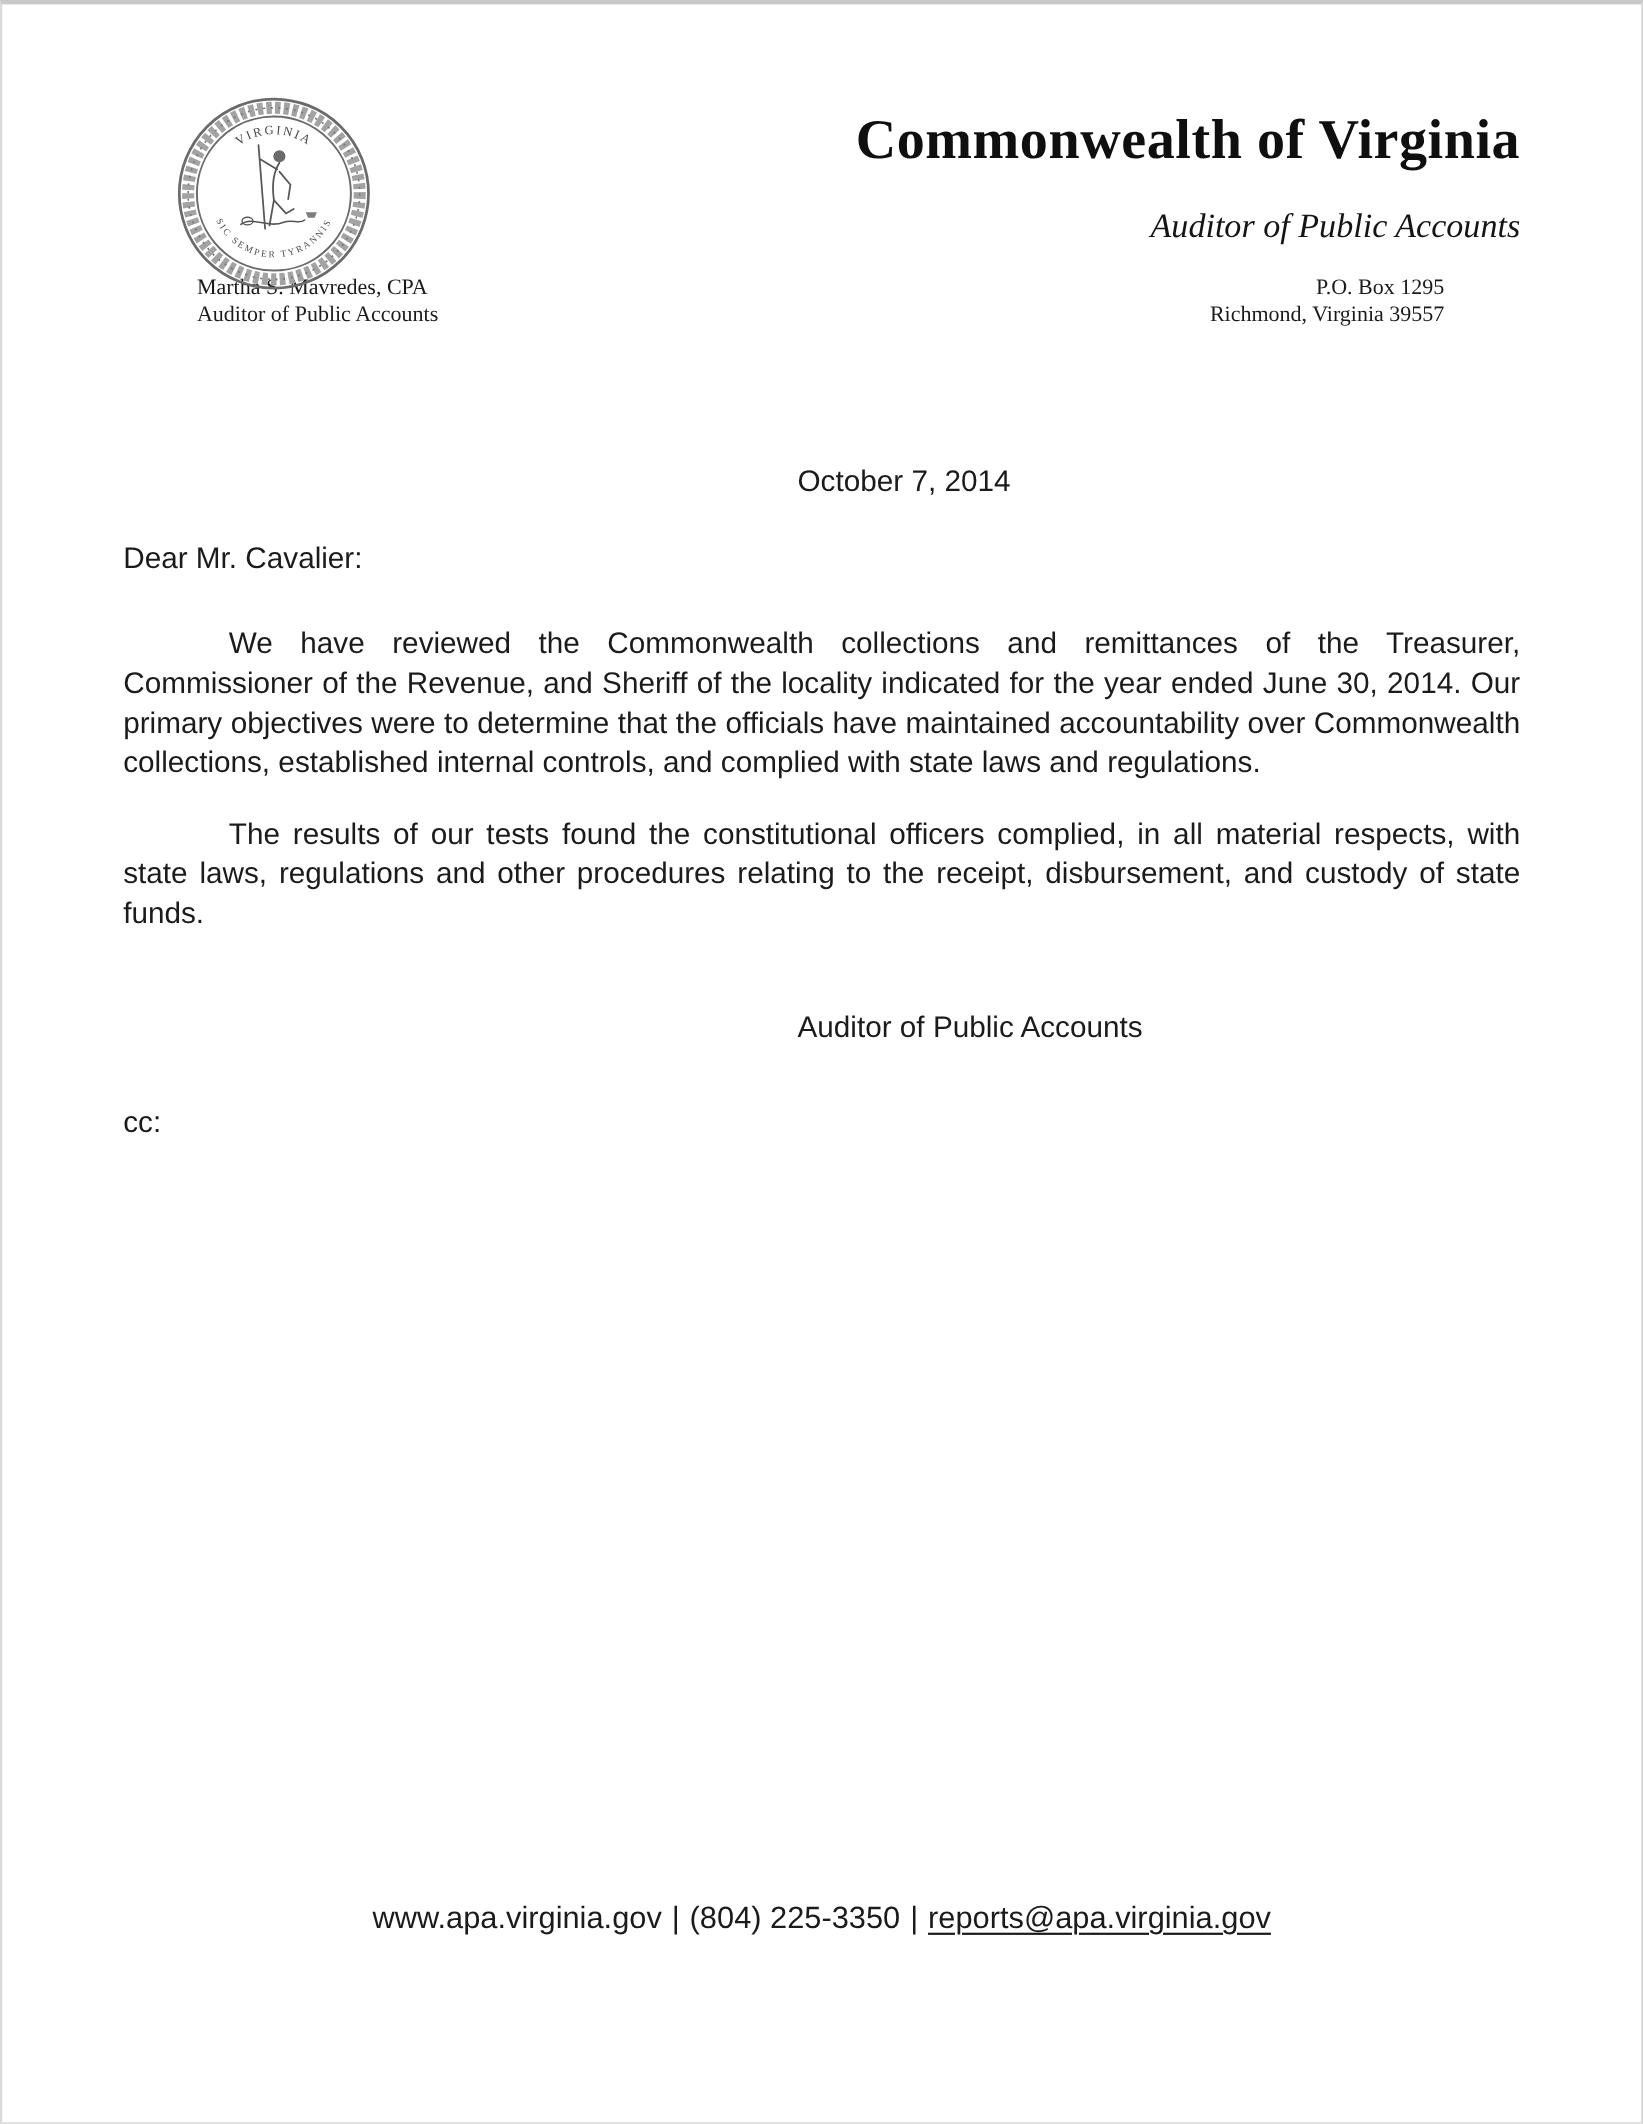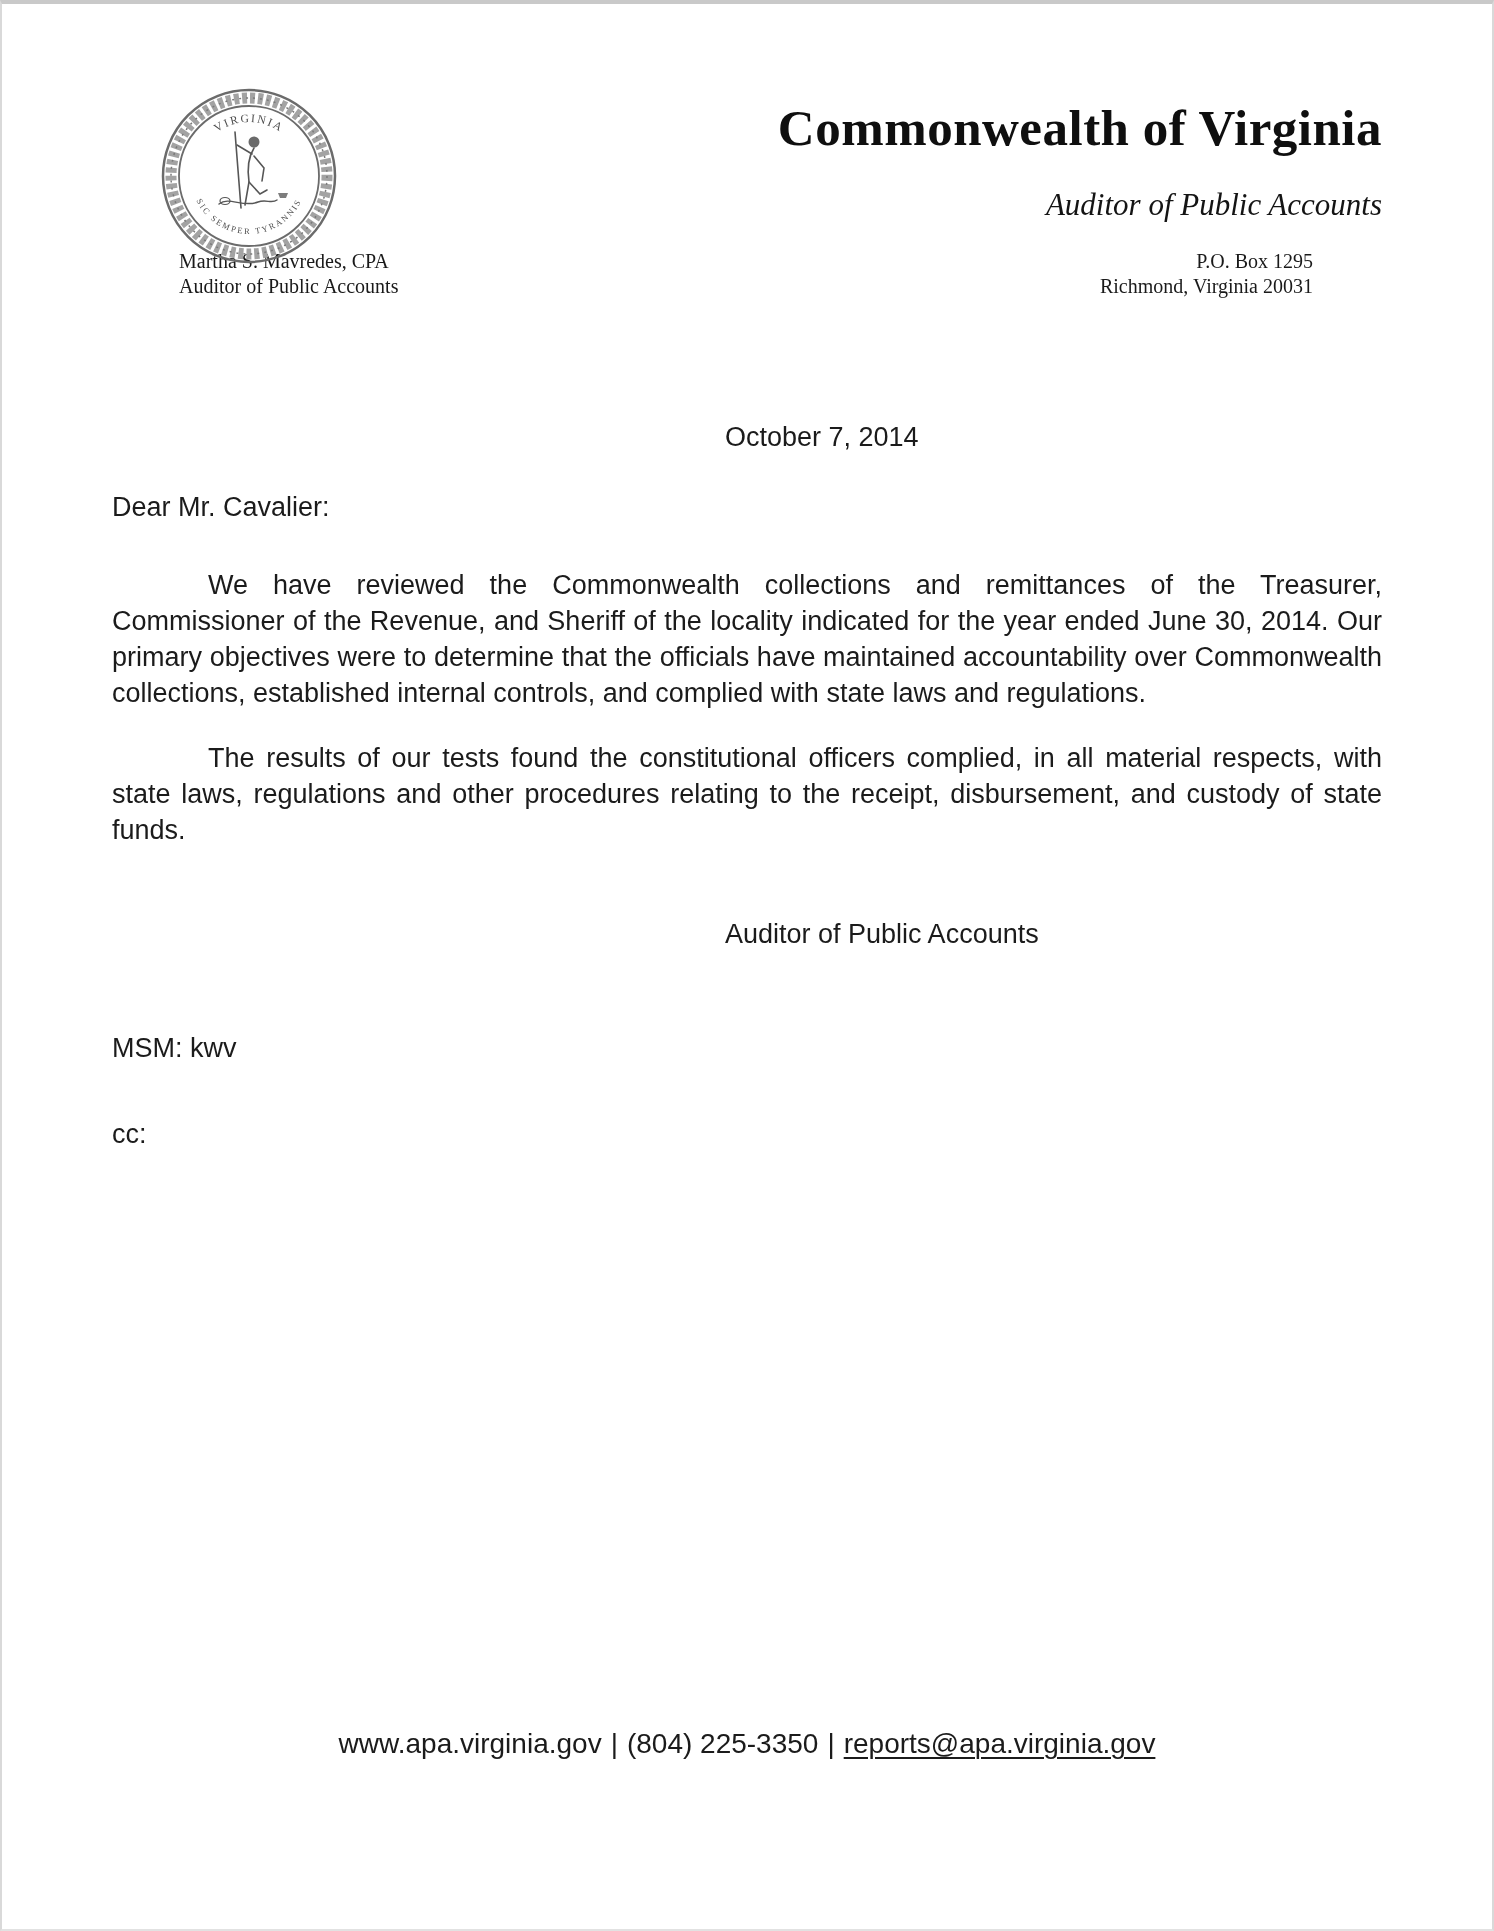--- a/index.html
+++ b/index.html
@@ -133,42 +133,41 @@
       <div class="org-subtitle">Auditor of Public Accounts</div>
     </div>
 
     <div class="header-row">
       <div class="official-block">
         <div>Martha S. Mavredes, CPA</div>
         <div>Auditor of Public Accounts</div>
       </div>
       <div class="office-address">
         <div>P.O. Box 1295</div>
-        <div>Richmond, Virginia 20031</div>
+        <div>Richmond, Virginia 39557</div>
       </div>
     </div>
   </header>
 
   <main>
     <div class="date-line">October 7, 2014</div>
 
 
 
     <div class="salutation-line">Dear Mr. Cavalier:</div>
 
     <div class="paragraphs">
         <p>We have reviewed the Commonwealth collections and remittances of the Treasurer, Commissioner of the Revenue, and Sheriff of the locality indicated for the year ended June 30, 2014. Our primary objectives were to determine that the officials have maintained accountability over Commonwealth collections, established internal controls, and complied with state laws and regulations.</p>
         <p>The results of our tests found the constitutional officers complied, in all material respects, with state laws, regulations and other procedures relating to the receipt, disbursement, and custody of state funds.</p>
       </div>
 
     <div class="closing-block">
       <div class="signature-title">Auditor of Public Accounts</div>
     </div>
 
-    <div class="reference-line">MSM: kwv</div>
 
     <div class="cc-row">
       <div class="cc-label">cc:</div>
     </div>
   </main>
 
   <footer>
     <span>www.apa.virginia.gov</span><span class="sep">|</span><span>(804) 225-3350</span><span class="sep">|</span><a class="email">reports@apa.virginia.gov</a>
   </footer>
 

